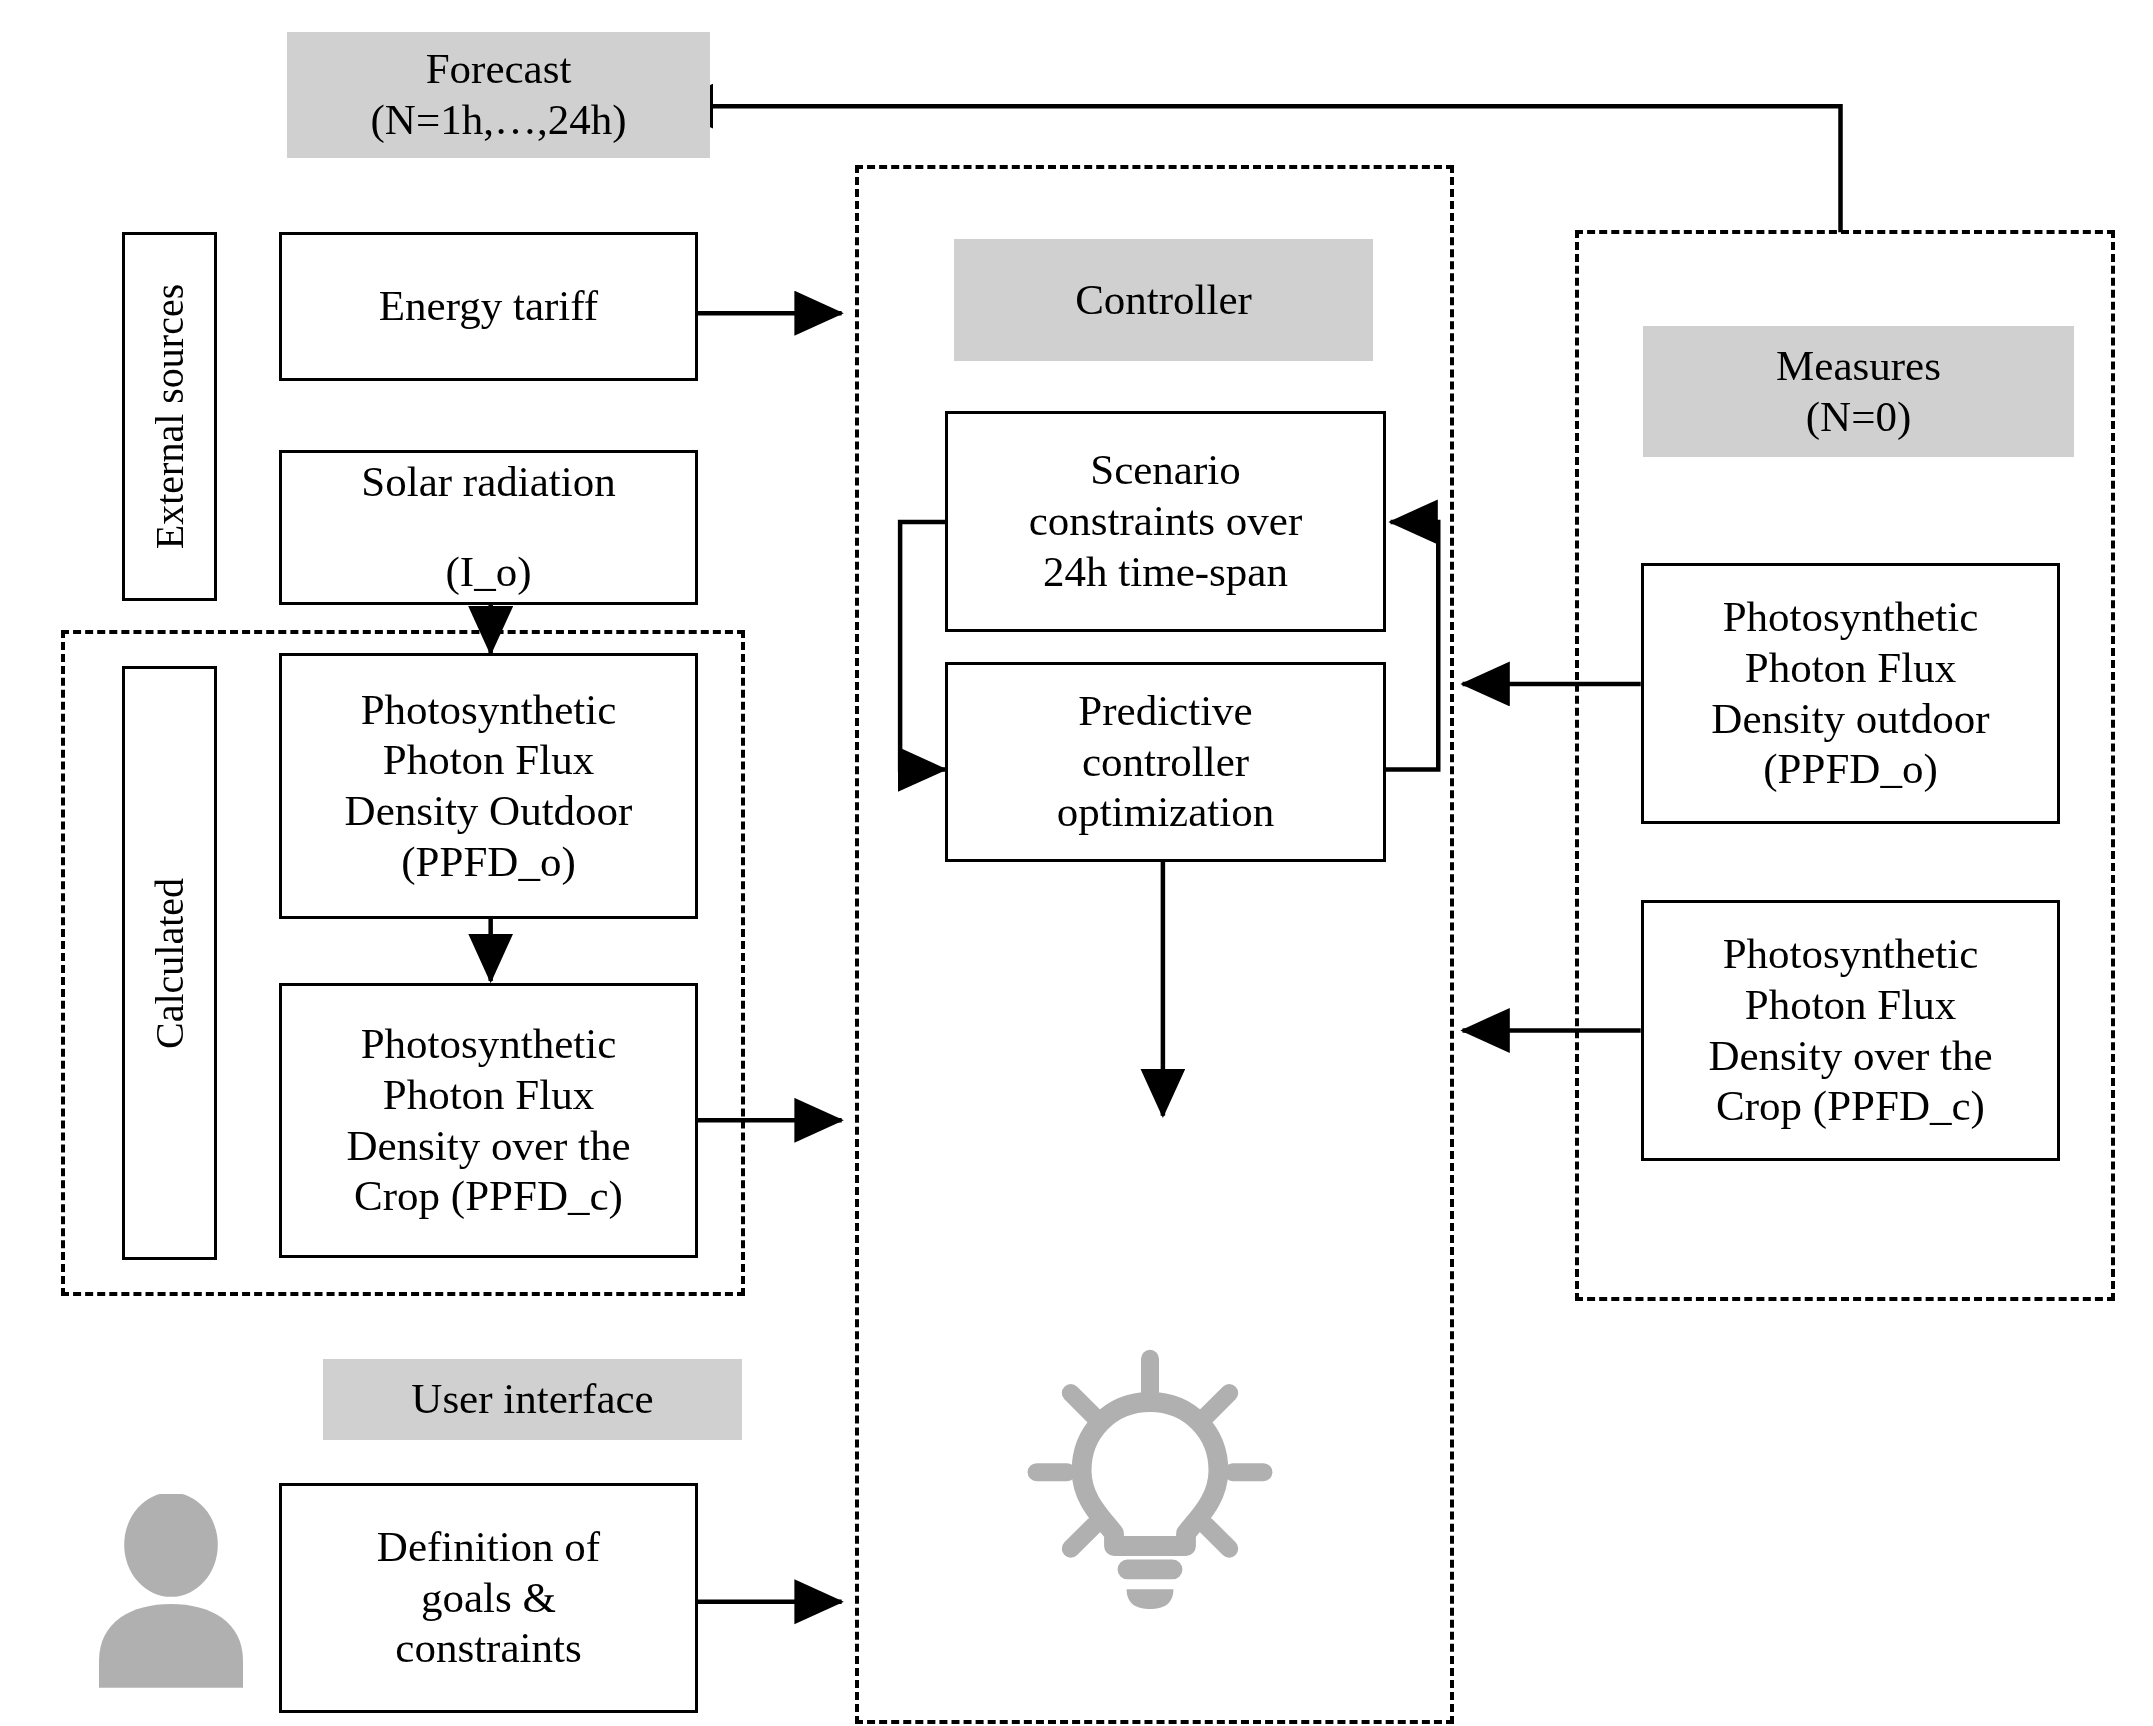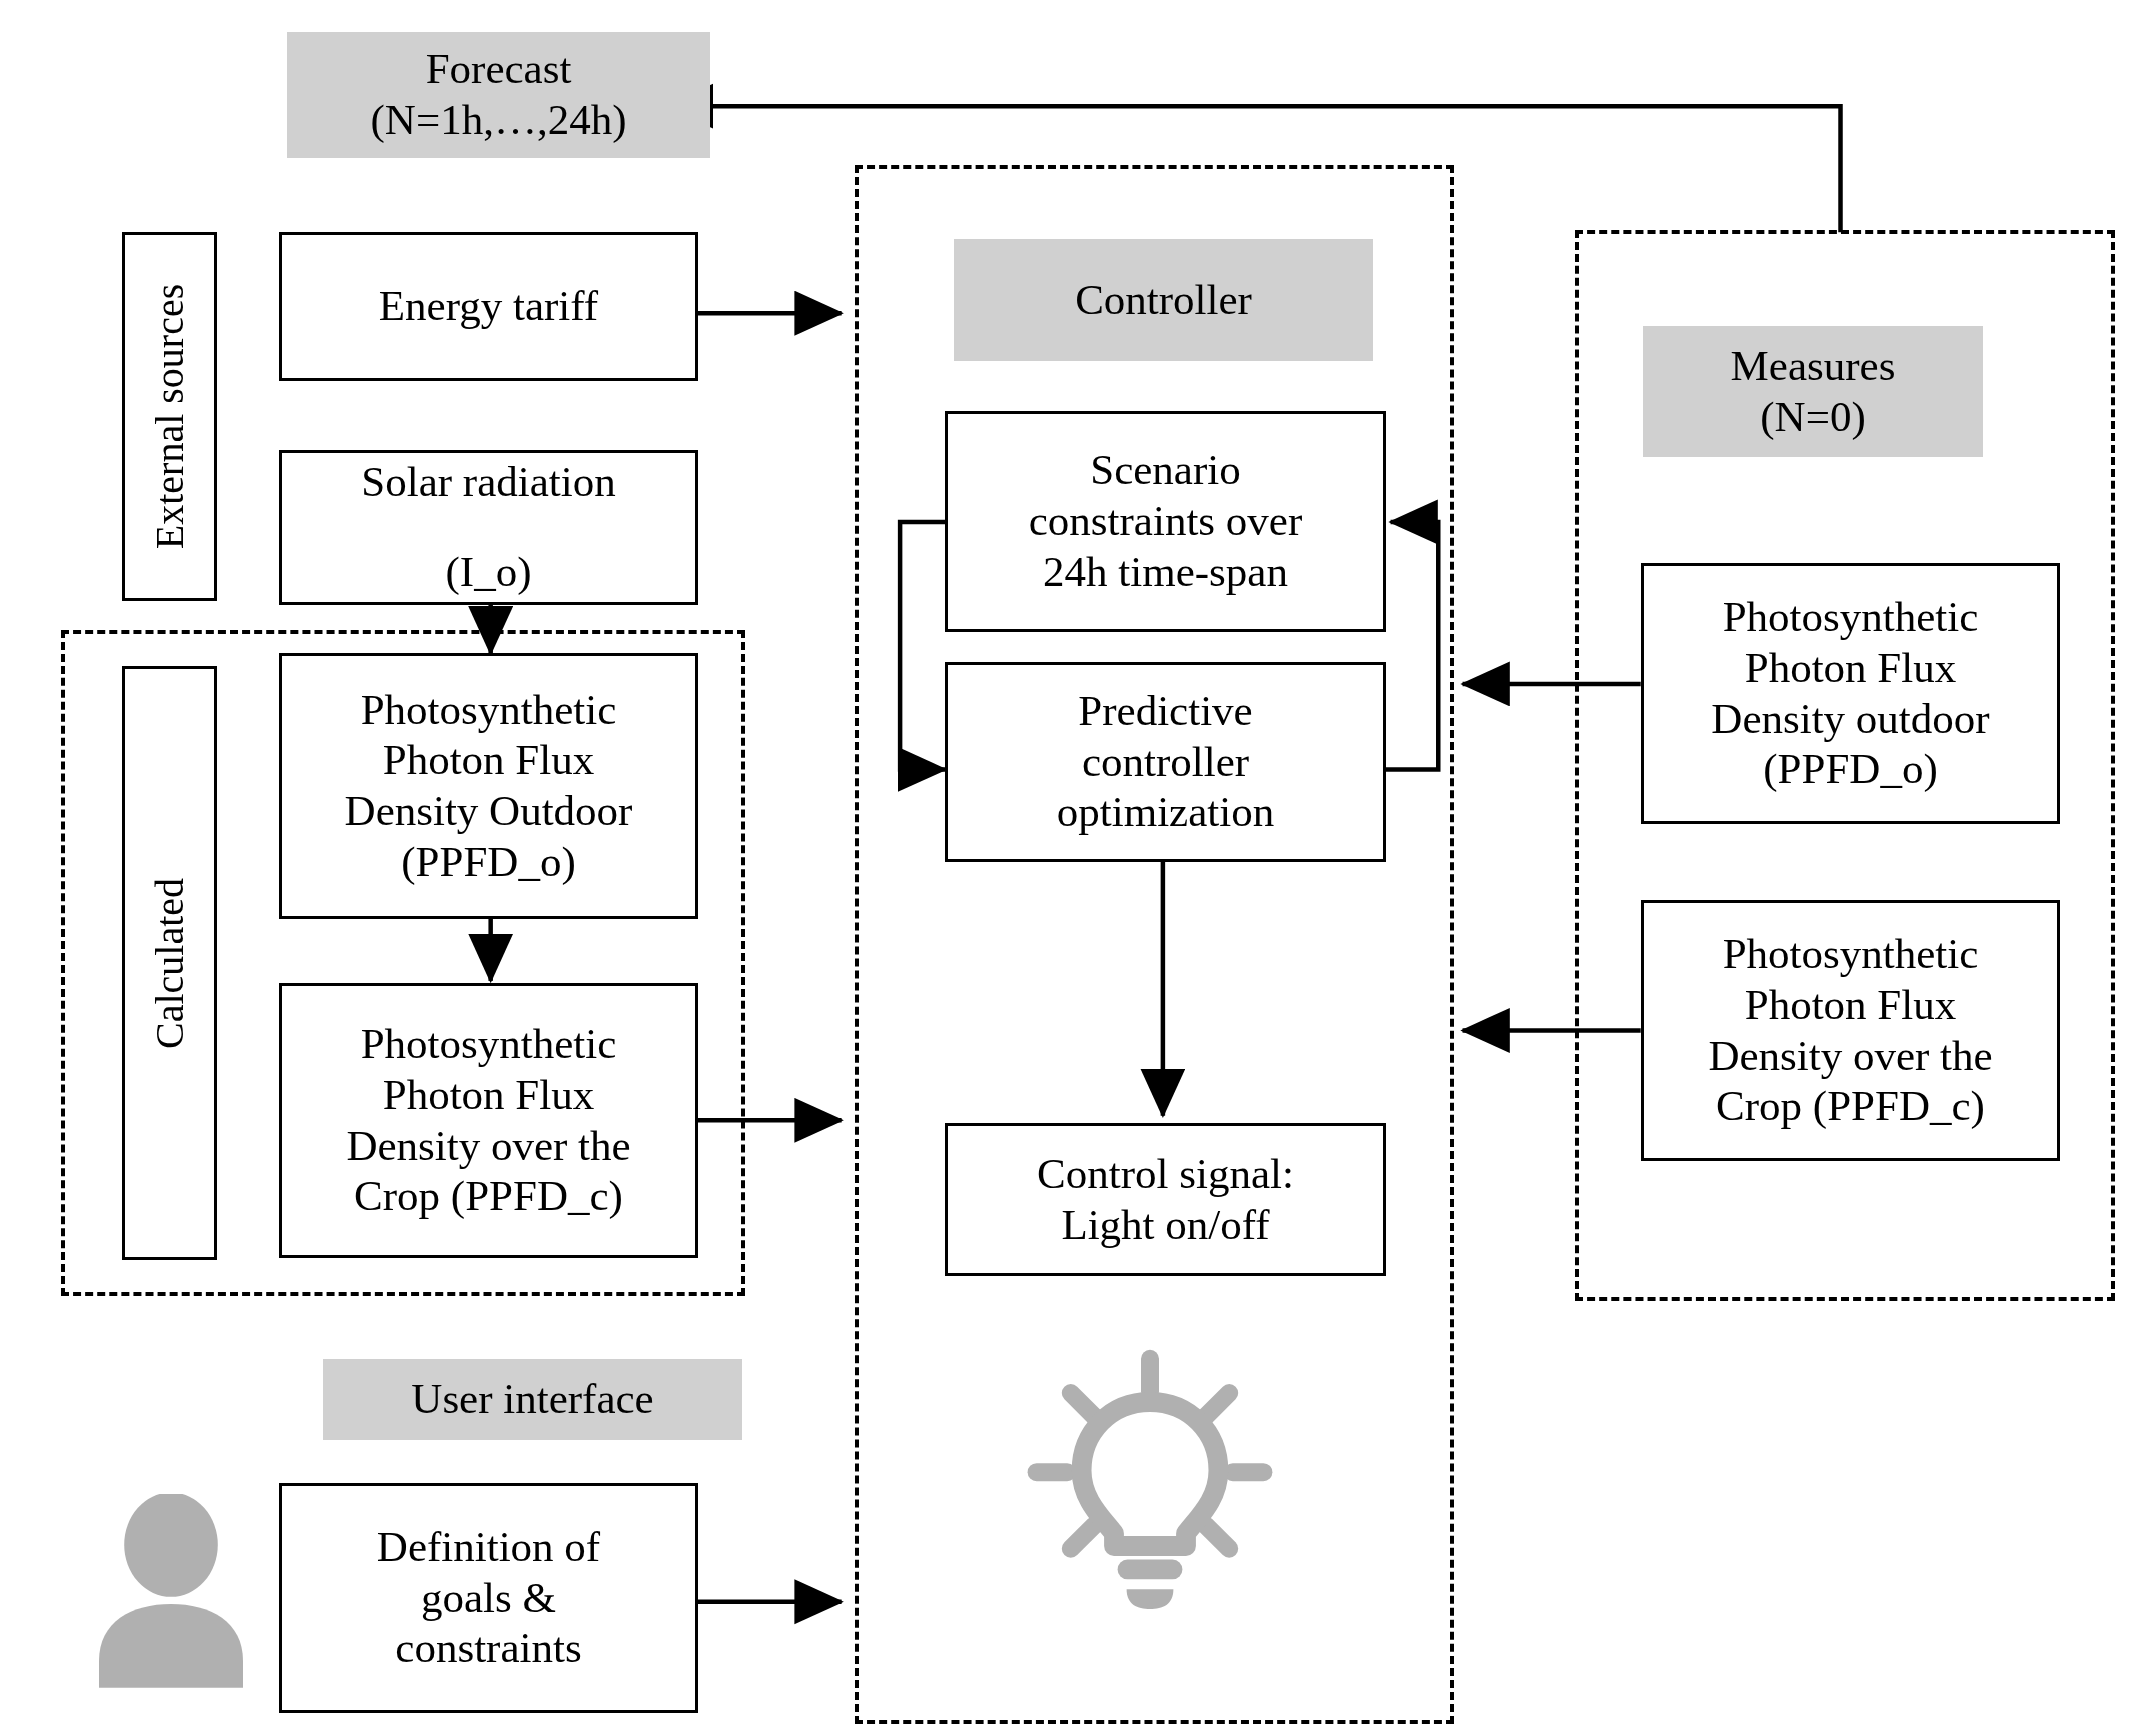--- a/index.html
+++ b/index.html
@@ -84,21 +84,21 @@
 
   <div class="node greybox f48" style="left:279px;top:31.5px;width:423px;height:126px;flex-direction:column;margin-left:8px;">
     <span>Forecast</span>
     <span>(N=1h,…,24h)</span>
   </div>
 
   <div class="node greybox f48" style="left:954px;top:239px;width:419px;height:122px;">
     <span>Controller</span>
   </div>
 
-  <div class="node greybox f48" style="left:1643px;top:326px;width:340px;height:131px;flex-direction:column;">
+  <div class="node greybox f48" style="left:1643px;top:326px;width:431px;height:131px;flex-direction:column;">
     <span>Measures</span>
     <span>(N=0)</span>
   </div>
 
   <div class="node greybox f48" style="left:279px;top:1359px;width:419px;height:81px;margin-left:44px;">
     <span>User interface</span>
   </div>
 
   <div class="vlabel f44" style="left:122px;top:232px;width:95px;height:369px;">
     <span>External sources</span>
@@ -149,24 +149,20 @@
     <span>constraints over</span>
     <span>24h time-span</span>
   </div>
 
   <div class="node solidbox f48" style="left:945px;top:662px;width:441px;height:200px;flex-direction:column;">
     <span>Predictive</span>
     <span>controller</span>
     <span>optimization</span>
   </div>
 
-  <div class="node solidbox f48" style="left:945px;top:1123px;width:441px;height:153px;flex-direction:column;">
-    <span>Control signal:</span>
-    <span>Light on/off</span>
-  </div>
 
   <div class="bulb" style="left:1015px;top:1339px;width:270px;height:270px;">
     <svg viewBox="0 0 300 300" width="270" height="270">
       <g stroke="#b0b0b0" stroke-width="20" stroke-linecap="round" fill="none">
         <line x1="150" y1="22" x2="150" y2="58"></line>
         <line x1="62" y1="60" x2="88" y2="86"></line>
         <line x1="238" y1="60" x2="212" y2="86"></line>
         <line x1="24" y1="148" x2="58" y2="148"></line>
         <line x1="276" y1="148" x2="242" y2="148"></line>
         <line x1="62" y1="233" x2="88" y2="207"></line>

